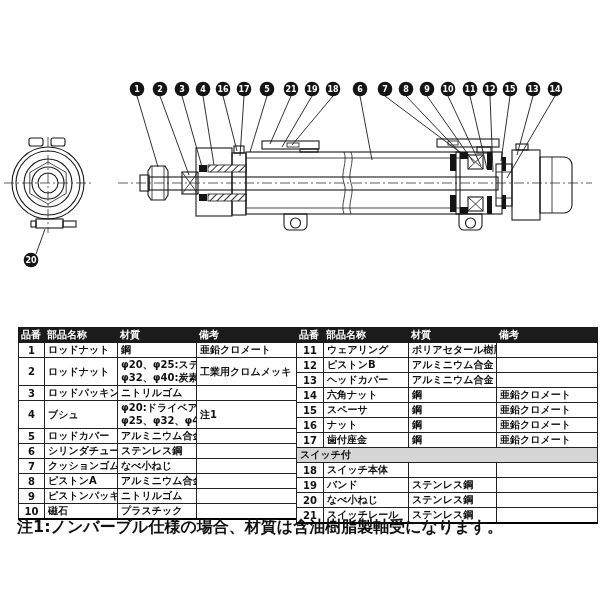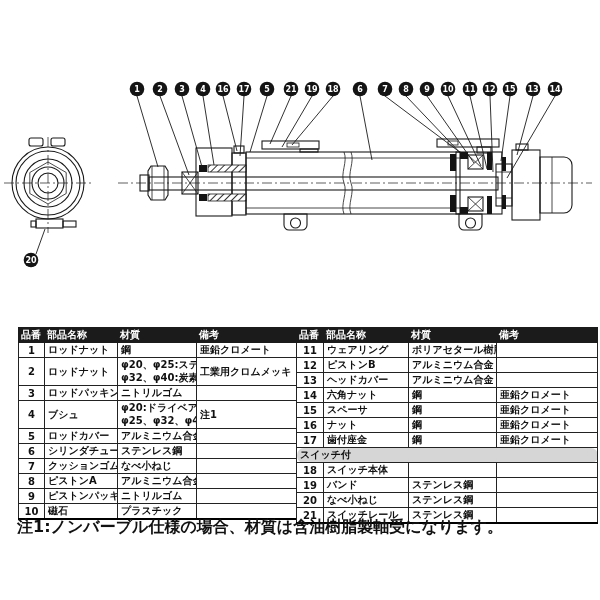--- a/index.html
+++ b/index.html
@@ -19,21 +19,21 @@
   table.parts{position:absolute;top:327px;border-collapse:collapse;table-layout:fixed;
               font-size:10px;font-weight:bold;border-bottom:2px solid #000;}
   table.parts th{background:#1b1b1b;color:#fff;text-align:left;font-size:10px;
                  height:13px;padding:0 2px;border:1px solid #1b1b1b;overflow:hidden;white-space:nowrap;}
   table.parts td{border:1px solid #222;height:13px;padding:0 3px;overflow:hidden;
                  white-space:nowrap;vertical-align:middle;background:#fff;}
   table.parts td.no{text-align:center;padding:0 1px;}
   table.parts tr.dbl td{height:27px;}
   table.left-tbl{left:18px;width:278px;}
   table.right-tbl{left:296px;width:301px;}
-  tr.section td{background:#d6d6d6;font-weight:bold;border-radius:7px;}
+  tr.section td{background:#d6d6d6;font-weight:bold;}
   .m2{line-height:1.25;}
 </style>
 </head>
 <body>
 
 <div class="canvas">
 
   <svg width="600" height="300" viewBox="0 0 600 300">
     <defs>
       <pattern id="hatch" width="5" height="5" patternUnits="userSpaceOnUse" patternTransform="rotate(45)">

